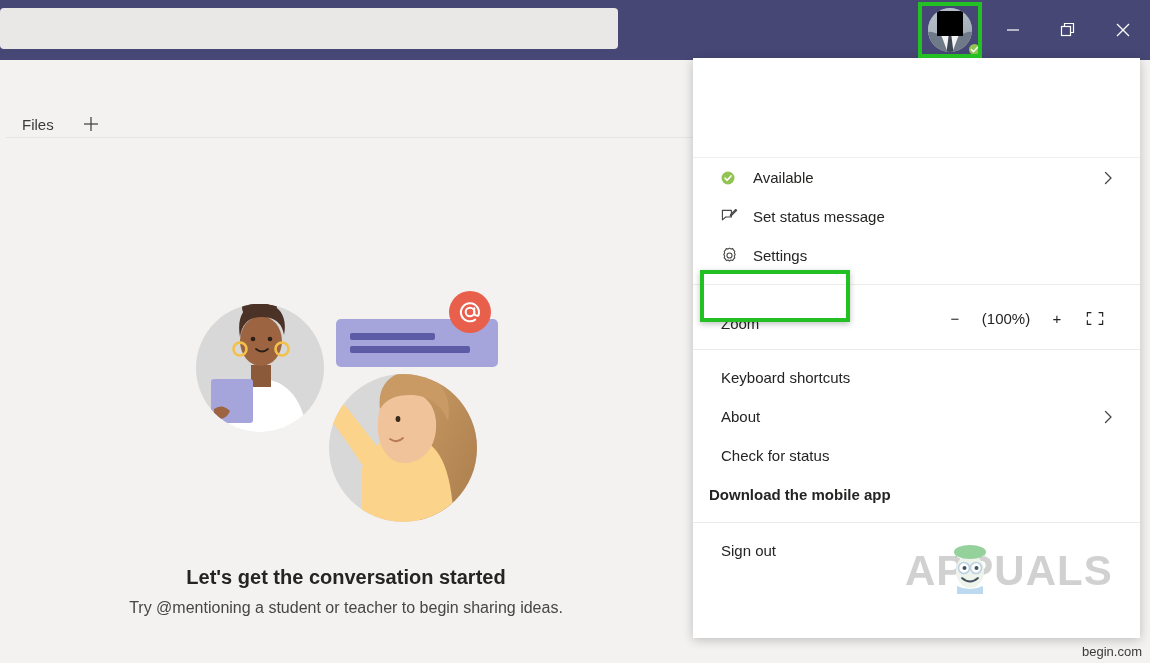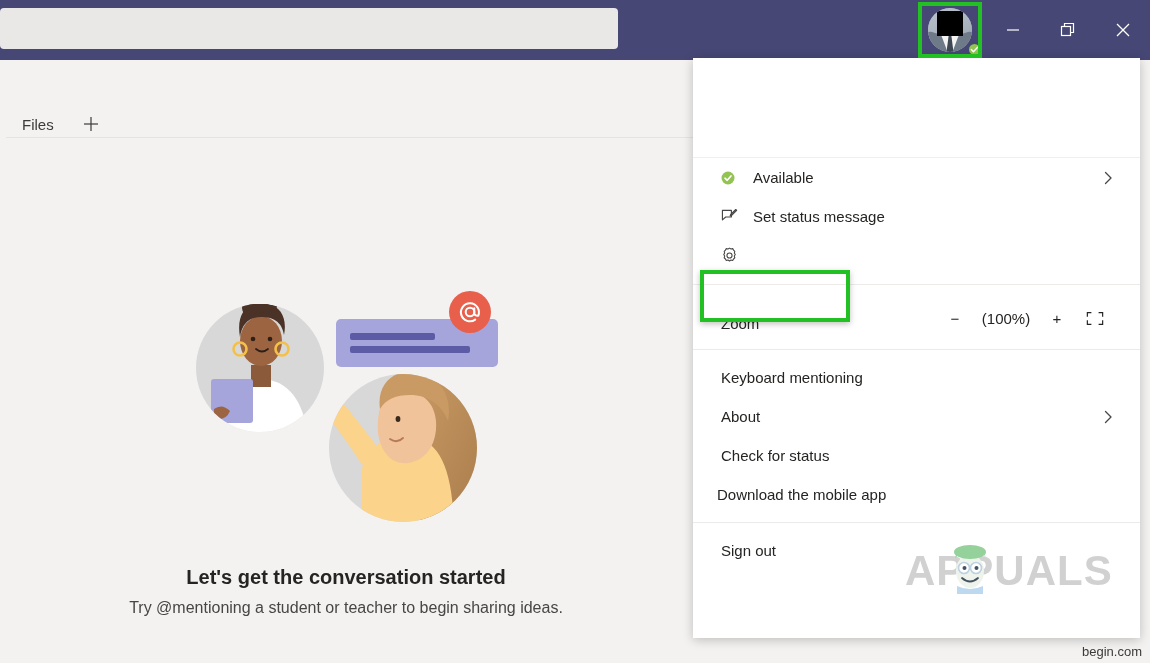--- a/index.html
+++ b/index.html
@@ -450,20 +450,21 @@
 
     <div class="menu-item">
       <span class="mi-icon">
         <svg width="17" height="17" viewBox="0 0 18 18" aria-hidden="true">
           <path d="M9 1.2 l1.6 1.0 l1.8 -0.5 l0.9 1.6 l1.3 1.3 l-0.5 1.8 l1.0 1.6 l-1.0 1.6 l0.5 1.8
                    l-1.3 1.3 l-0.9 1.6 l-1.8 -0.5 l-1.6 1.0 l-1.6 -1.0 l-1.8 0.5 l-0.9 -1.6 l-1.3 -1.3
                    l0.5 -1.8 l-1.0 -1.6 l1.0 -1.6 l-0.5 -1.8 l1.3 -1.3 l0.9 -1.6 l1.8 0.5 z" fill="none" stroke="currentColor" stroke-width="1.15" stroke-linejoin="round"></path>
           <circle cx="9" cy="9" r="2.7" fill="none" stroke="currentColor" stroke-width="1.15"></circle>
         </svg>
       </span>
+      <span class="mi-label">Settings</span>
     </div>
 
     <div class="menu-sep tight"></div>
 
     <div class="zoom-row">
       <span class="zlabel">Zoom</span>
       <span class="zoom-ctl">
         <span class="zbtn">−</span>
         <span class="zval">(100%)</span>
         <span class="zbtn">+</span>
@@ -474,37 +475,37 @@
             <polyline points="6,14.5 1.5,14.5 1.5,10" fill="none" stroke="currentColor" stroke-width="1.3"></polyline>
             <polyline points="14,14.5 18.5,14.5 18.5,10" fill="none" stroke="currentColor" stroke-width="1.3"></polyline>
           </svg>
         </span>
       </span>
     </div>
 
     <div class="menu-sep"></div>
 
     <div class="menu-item" style="padding-left:28px; height:39px;">
-      <span class="mi-label">Keyboard mentioning</span>
+      <span class="mi-label">Keyboard shortcuts</span>
     </div>
 
     <div class="menu-item" style="padding-left:28px; height:39px;">
       <span class="mi-label">About</span>
       <span class="mi-chevron">
         <svg width="16" height="16" viewBox="0 0 16 16" aria-hidden="true">
           <polyline points="5.5,2.5 11,8 5.5,13.5" fill="none" stroke="currentColor" stroke-width="1.3" stroke-linecap="round" stroke-linejoin="round"></polyline>
         </svg>
       </span>
     </div>
 
     <div class="menu-item" style="padding-left:28px; height:39px;">
       <span class="mi-label">Check for status</span>
     </div>
 
-    <div class="menu-item" style="padding-left:24px; height:39px;">
+    <div class="menu-item" style="padding-left:16px; height:39px;font-weight:bold;">
       <span class="mi-label">Download the mobile app</span>
     </div>
 
     <div class="menu-sep"></div>
 
     <div class="menu-item" style="padding-left:28px; height:39px;align-items:center;">
       <span class="mi-label">Sign out</span>
     </div>
 
     <div class="settings-highlight"></div>

